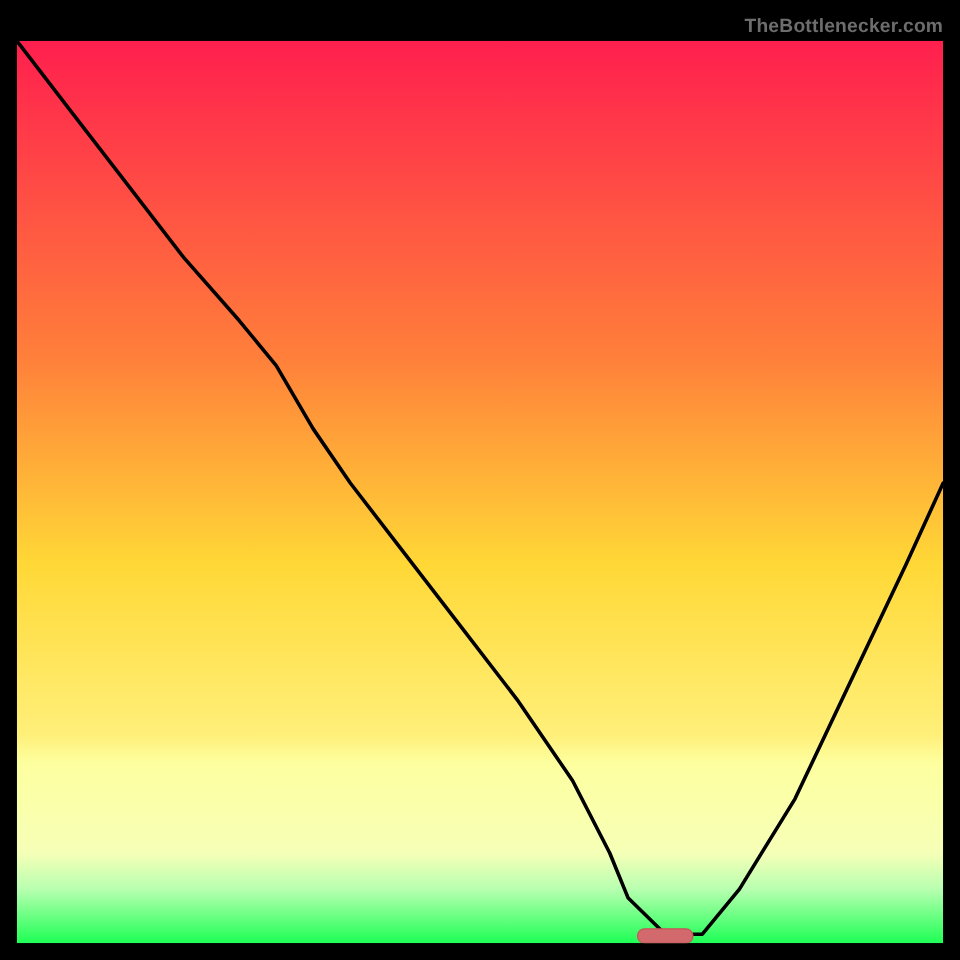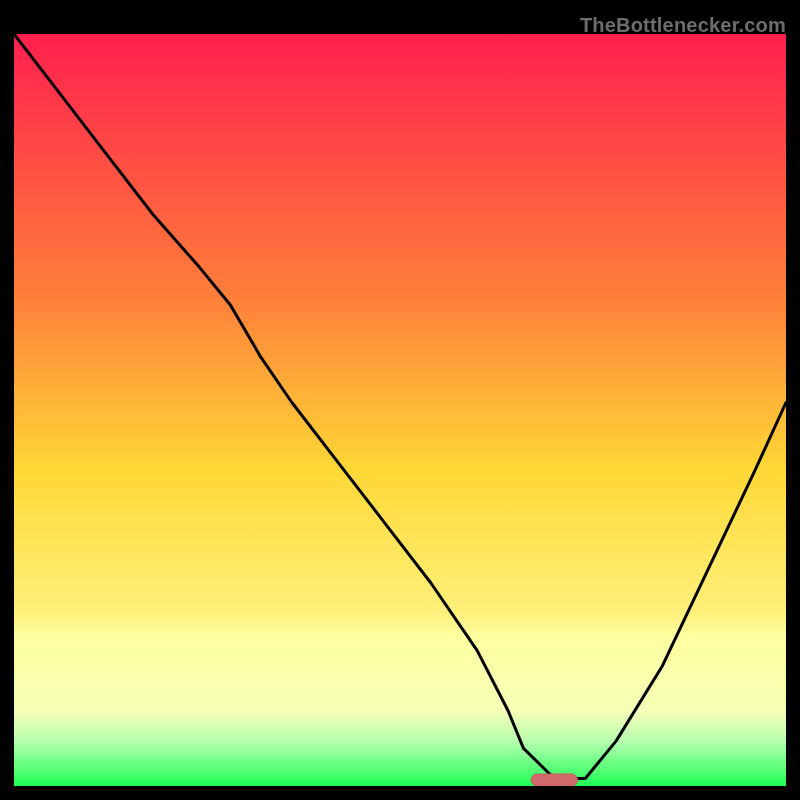--- a/index.html
+++ b/index.html
@@ -23,21 +23,21 @@
     left: 0;
     top: 20px;
     width: 772px;
     height: 752px;
   }
   .attribution {
     position: absolute;
     top: 0;
     right: 0;
     font-family: Arial, Helvetica, sans-serif;
-    font-size: 20px;
+    font-size: 16px;
     font-weight: 600;
     color: #6d6d6d;
     letter-spacing: 0.2px;
     user-select: none;
   }
   svg {
     display: block;
   }
 </style>
 </head>

